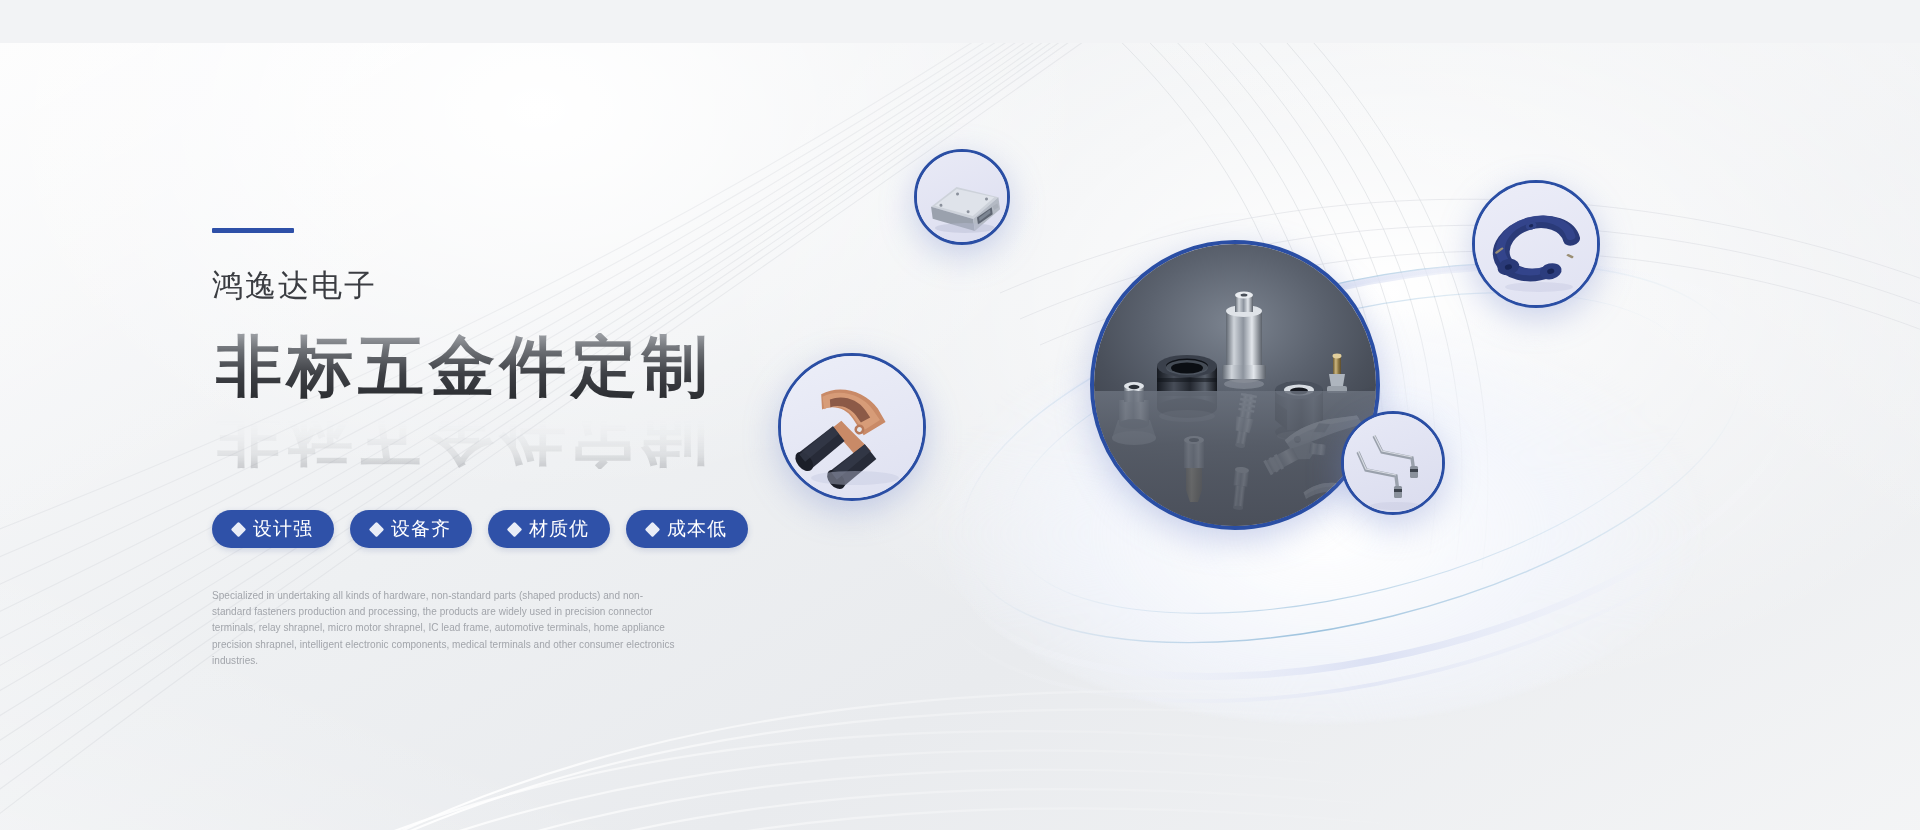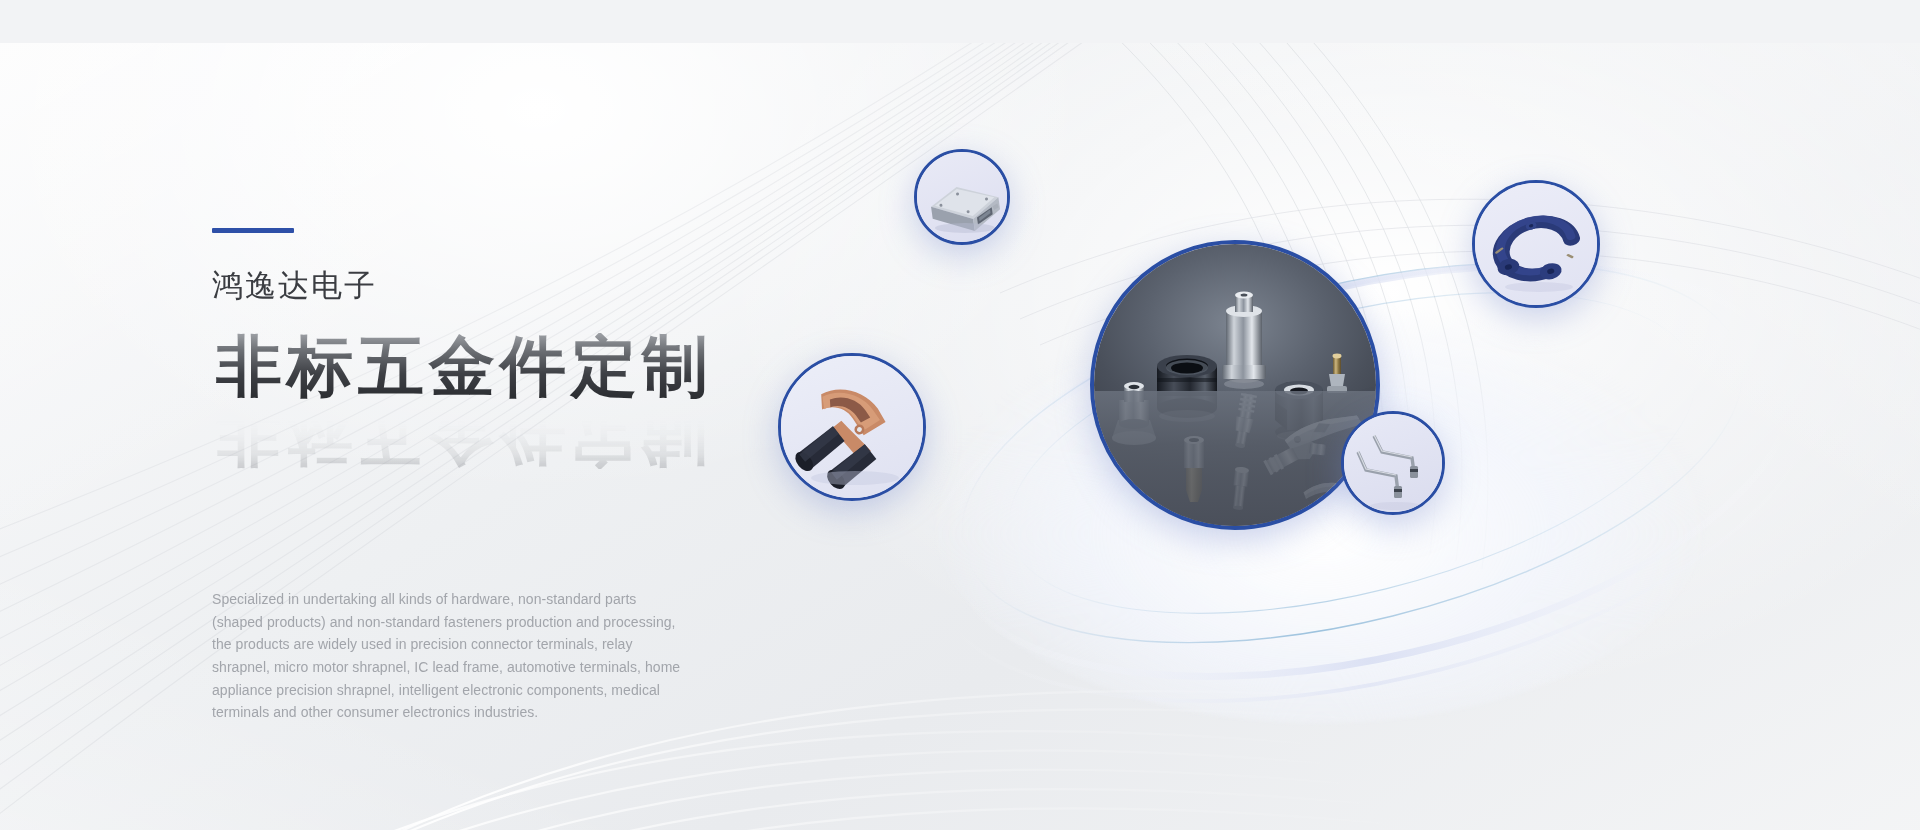--- a/index.html
+++ b/index.html
@@ -91,21 +91,21 @@
     box-shadow:0 2px 6px rgba(42,66,140,.18);
   }
   .pill-diamond{
     width:11px; height:11px; background:#e9edf7;
     transform:rotate(45deg); flex:0 0 auto; border-radius:1.5px;
   }
 
   
   .para{
     position:absolute; left:0; top:545px; width:470px;
-    font-size:14px; line-height:1.62; color:#a2a5ab; letter-spacing:.05px;
+    font-size:10px; line-height:1.62; color:#a2a5ab; letter-spacing:.05px;
   }
 
   
   .right{
     position:absolute; left:900px; top:110px; width:1020px; height:620px;
   }
   .right-svg{ position:absolute; left:0; top:0; width:1020px; height:620px; }
 
   
   .pedestal{
@@ -223,20 +223,38 @@
 
     <div class="accent-bar"></div>
 
     <div class="brand">鸿逸达电子</div>
 
     <div class="headline-wrap">
       <div class="headline">非标五金件定制</div>
       <div class="headline-reflection" aria-hidden="true">非标五金件定制</div>
     </div>
 
+    <div class="pills">
+      <div class="pill">
+        <span class="pill-diamond"></span>
+        <span>设计强</span>
+      </div>
+      <div class="pill">
+        <span class="pill-diamond"></span>
+        <span>设备齐</span>
+      </div>
+      <div class="pill">
+        <span class="pill-diamond"></span>
+        <span>材质优</span>
+      </div>
+      <div class="pill">
+        <span class="pill-diamond"></span>
+        <span>成本低</span>
+      </div>
+    </div>
 
     <div class="para">Specialized in undertaking all kinds of hardware, non-standard parts (shaped products) and non-standard fasteners production and processing, the products are widely used in precision connector terminals, relay shrapnel, micro motor shrapnel, IC lead frame, automotive terminals, home appliance precision shrapnel, intelligent electronic components, medical terminals and other consumer electronics industries.</div>
   </div>
 
   <div class="right">
 
     <div class="pedestal"></div>
 
     <svg class="right-svg" viewBox="0 0 1020 620">
       <defs>

